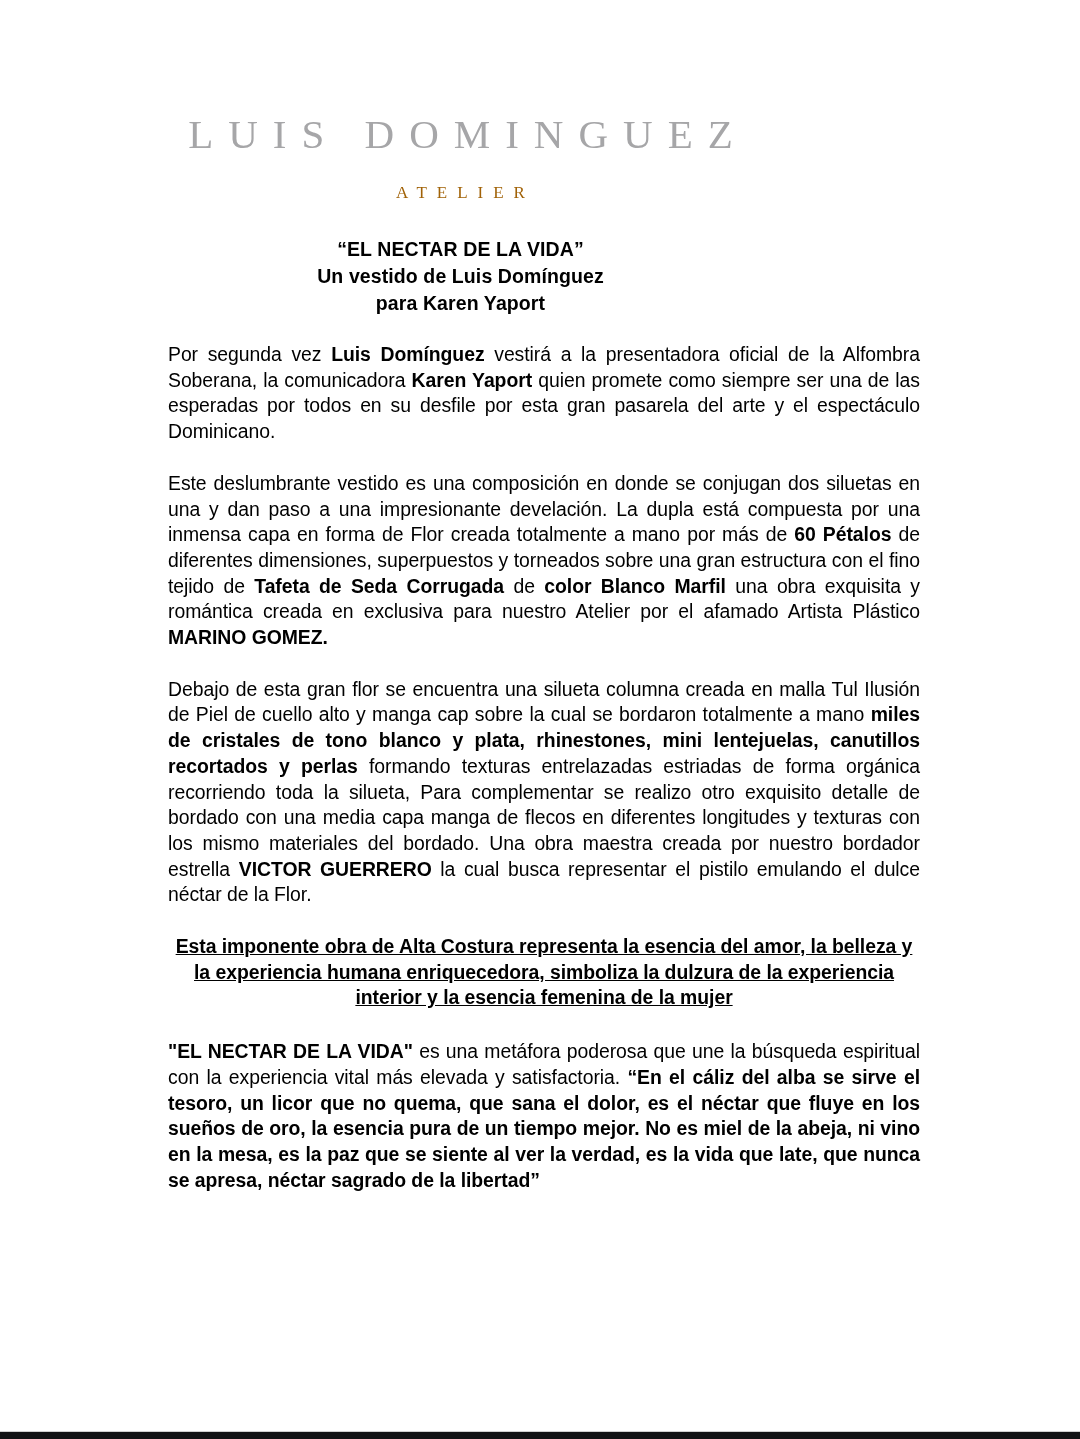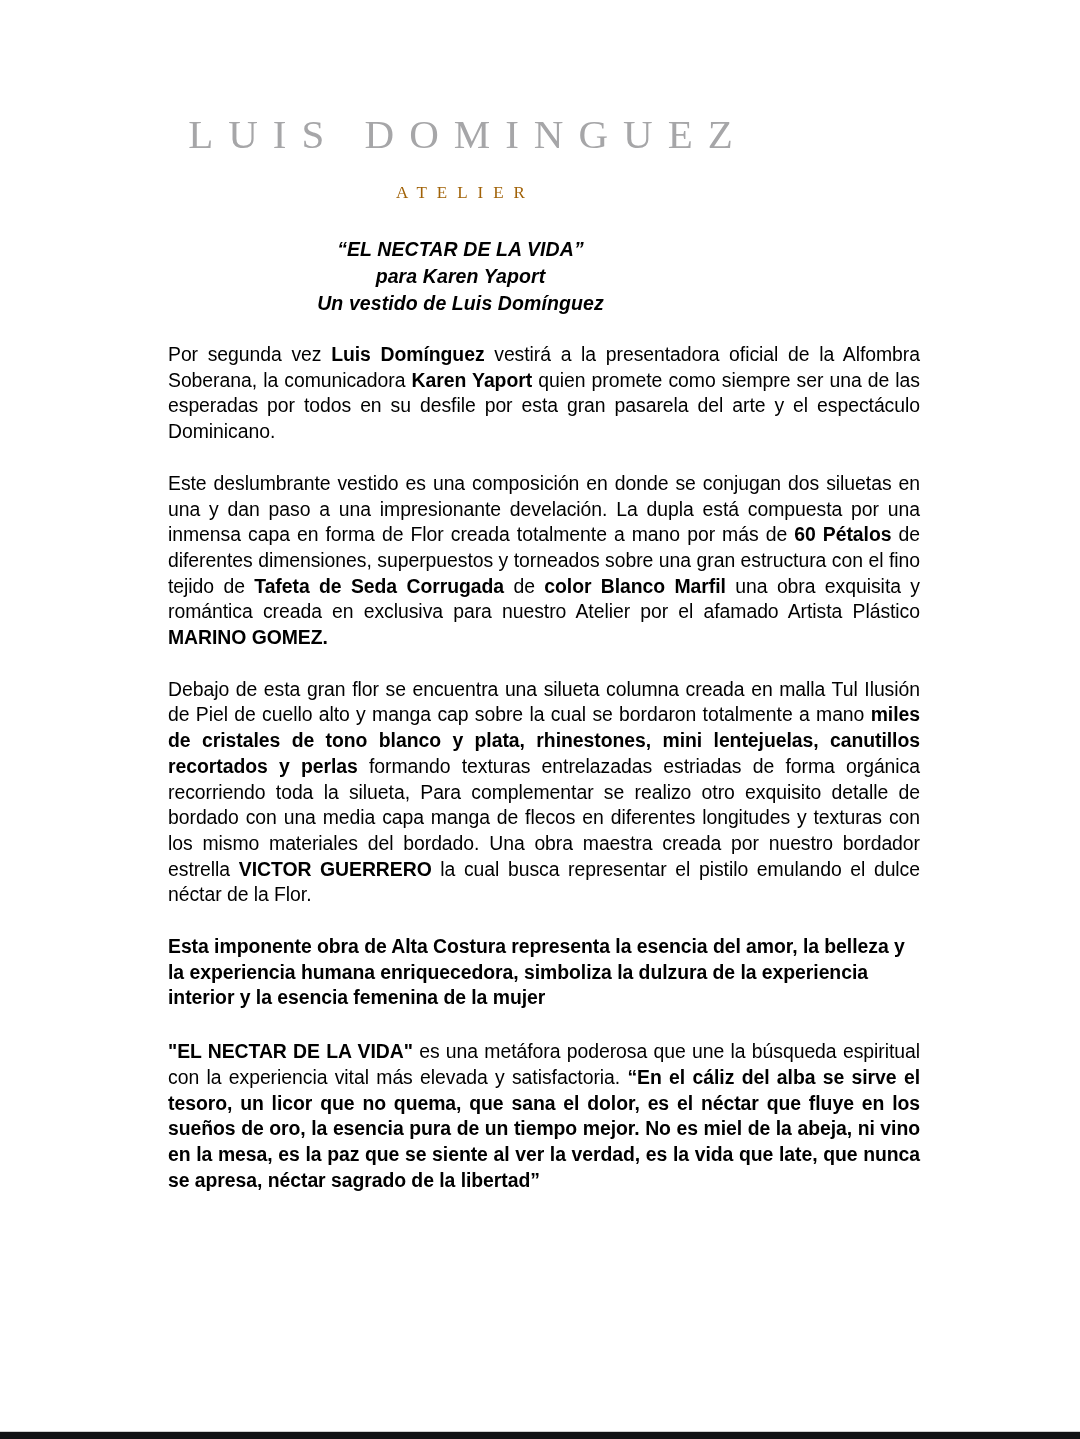--- a/index.html
+++ b/index.html
@@ -53,42 +53,42 @@
   }
 
   
   .title-block {
     margin-top: 33px;
     text-align: center;
     font-weight: bold;
     font-size: 19.5px;
     line-height: 1.38;
     letter-spacing: 0.1px;
-    font-style: italic;
   }
   .title-block .tline { display: block; }
   .content {
     position: absolute;
     left: 168px;
     top: 338px;
     width: 752px;
   }
   p.para {
     margin: 4px 0 26px 0;
     font-size: 19.4px;
     line-height: 25.7px;
     text-align: justify;
     text-justify: inter-word;
     letter-spacing: -0.05px;
   }
   p.para:last-child { margin-bottom: 0; }
   p.para b { font-weight: bold; }
   p.para.all-bold {
     font-weight: bold;
-    text-align: left;
+    text-align: center;
+    text-decoration: underline;
   }
   p.para.tight { margin-bottom: 28px; }
 
   
   .bottom-band {
     position: absolute;
     left: 0;
     bottom: 0;
     width: 1080px;
     height: 7px;
@@ -108,22 +108,22 @@
 
 <div class="page">
 
   <div class="letterhead">
     <div class="brand-name">LUIS DOMINGUEZ</div>
     <div class="brand-sub">ATELIER</div>
   </div>
 
   <div class="title-block">
     <span class="tline">“EL NECTAR DE LA VIDA”</span>
+    <span class="tline">Un vestido de Luis Domínguez</span>
     <span class="tline">para Karen Yaport</span>
-    <span class="tline">Un vestido de Luis Domínguez</span>
   </div>
 
   <div class="content">
 
     <p class="para"><span>Por segunda vez </span><b>Luis Domínguez</b><span> vestirá a la presentadora oficial de la Alfombra Soberana, la comunicadora </span><b>Karen Yaport</b><span> quien promete como siempre ser una de las esperadas por todos en su desfile por esta gran pasarela del arte y el espectáculo Dominicano.</span></p>
 
     <p class="para"><span>Este deslumbrante vestido es una composición en donde se conjugan dos siluetas en una y dan paso a una impresionante develación. La dupla está compuesta por una inmensa capa en forma de Flor creada totalmente a mano por más de </span><b>60 Pétalos</b><span> de diferentes dimensiones, superpuestos y torneados sobre una gran estructura con el fino tejido de </span><b>Tafeta de Seda Corrugada</b><span> de </span><b>color Blanco Marfil</b><span> una obra exquisita y romántica creada en exclusiva para nuestro Atelier por el afamado Artista Plástico </span><b>MARINO GOMEZ.</b></p>
 
     <p class="para"><span>Debajo de esta gran flor se encuentra una silueta columna creada en malla Tul Ilusión de Piel de cuello alto y manga cap sobre la cual se bordaron totalmente a mano </span><b>miles de cristales de tono blanco y plata, rhinestones, mini lentejuelas, canutillos recortados y perlas</b><span> formando texturas entrelazadas estriadas de forma orgánica recorriendo toda la silueta, Para complementar se realizo otro exquisito detalle de bordado con una media capa manga de flecos en diferentes longitudes y texturas con los mismo materiales del bordado. Una obra maestra creada por nuestro bordador estrella </span><b>VICTOR GUERRERO</b><span> la cual busca representar el pistilo emulando el dulce néctar de la Flor.</span></p>
 

